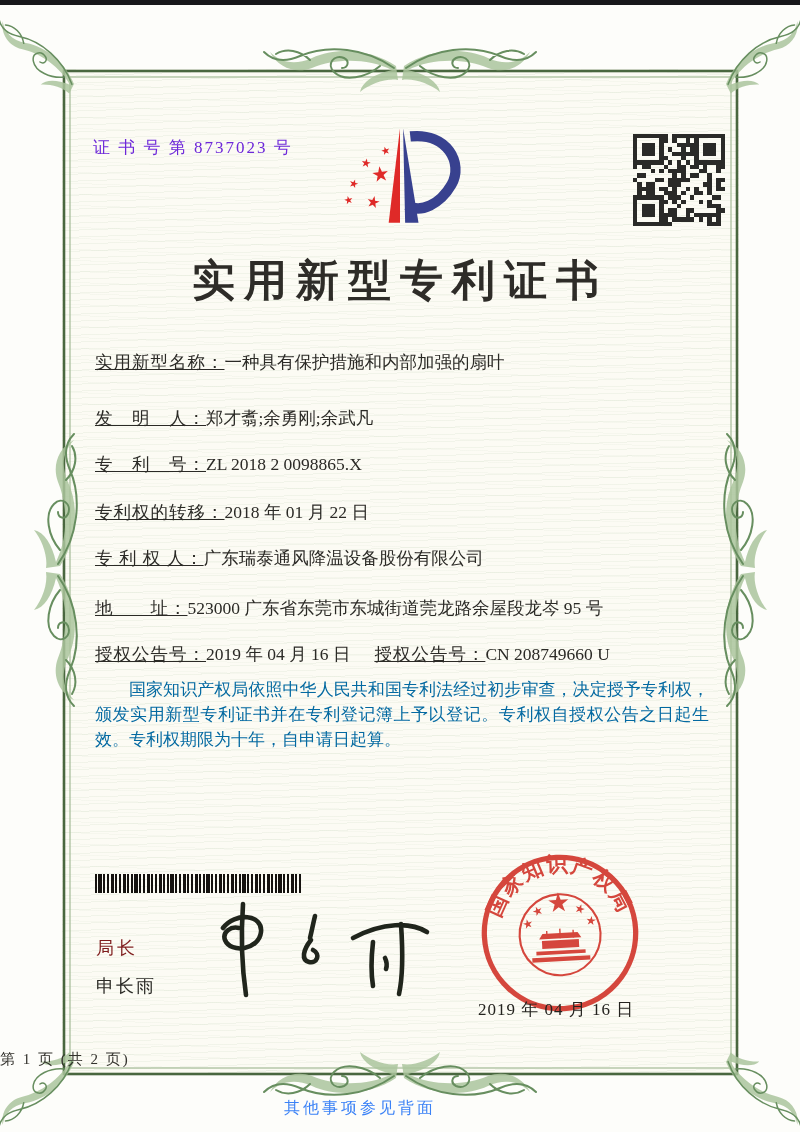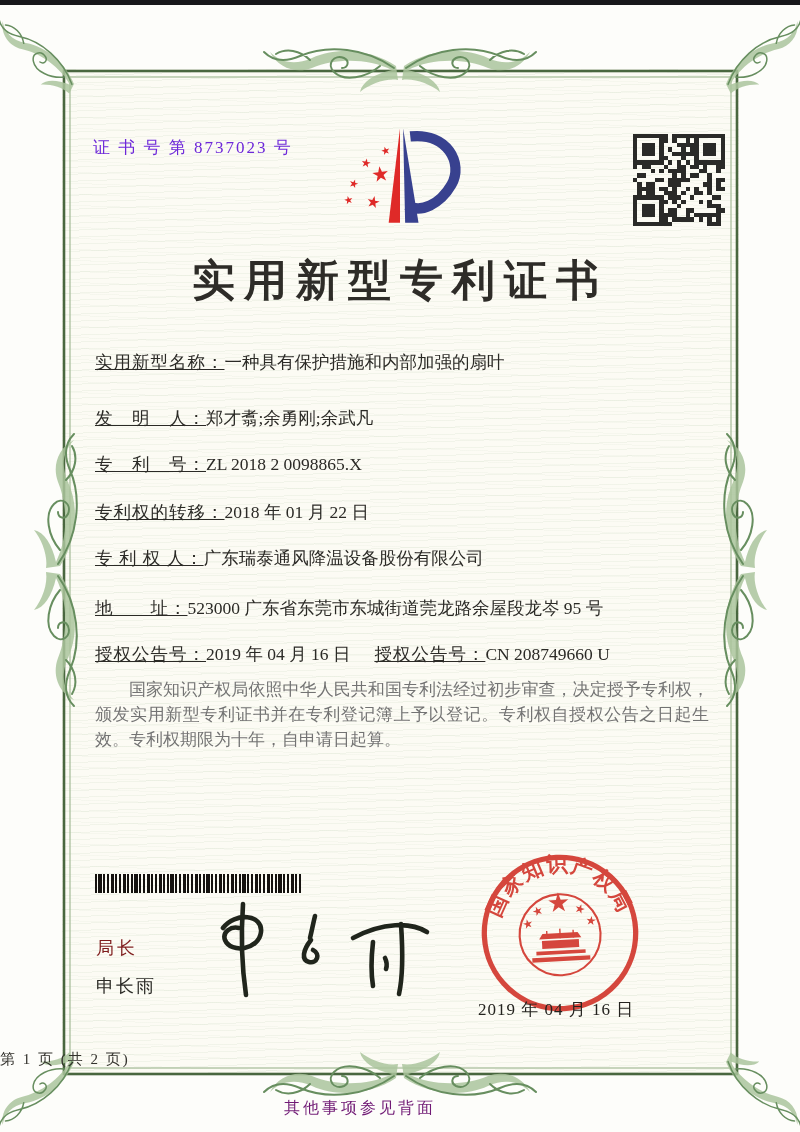--- a/index.html
+++ b/index.html
@@ -30,40 +30,40 @@
   }
 
   .fields{position:absolute;left:0;top:0;width:800px;}
   .row{position:absolute;left:95px;font-size:17.5px;white-space:nowrap;color:#2b2a26;}
   .row .lbl{letter-spacing:1px;text-decoration:underline;}
   .row.r1{top:350px;} .row.r2{top:406px;} .row.r3{top:452px;}
   .row.r4{top:500px;} .row.r5{top:546px;text-align:center;} .row.r6{top:596px;}
   .row.grant{top:642px;}
   .row.grant .pair2{margin-left:24px;}
 
-  .paras{position:absolute;left:95px;top:678px;width:614px;font-size:17px;line-height:24.8px;text-align:justify;color:#737373;}
+  .paras{position:absolute;left:95px;top:678px;width:614px;font-size:17px;line-height:24.8px;text-align:justify;color:#0369a1;}
   .paras p{margin:0;text-indent:2em;}
 
   .barcode{
     position:absolute;left:95px;top:874px;width:207px;height:19px;
     background:
       repeating-linear-gradient(90deg,#15120f 0 2px,rgba(0,0,0,0) 2px 4px),
       repeating-linear-gradient(90deg,#15120f 0 1px,rgba(0,0,0,0) 1px 6px),
       repeating-linear-gradient(90deg,rgba(0,0,0,0) 0 3px,#15120f 3px 4px,rgba(0,0,0,0) 4px 9px);
   }
 
   .officer-title{position:absolute;left:96px;top:936px;font-size:18px;letter-spacing:3px;color:#7f1d1d;}
   .officer-name{position:absolute;left:96px;top:974px;font-size:18px;letter-spacing:2px;color:#2b2a26;}
   .signature{position:absolute;left:215px;top:898px;width:220px;height:102px;}
 
   .seal{position:absolute;left:472px;top:845px;width:176px;height:176px;opacity:0.92;}
   .seal-date{position:absolute;left:478px;top:998px;font-size:17px;color:#24231f;letter-spacing:1px;}
 
   .page-num{position:absolute;left:0;top:1050px;width:800px;font-size:15px;letter-spacing:2px;color:#33322d;}
-  .footer-note{position:absolute;left:0;top:1098px;width:720px;text-align:center;font-size:16px;letter-spacing:3px;color:#701a75;}
+  .footer-note{position:absolute;left:0;top:1098px;width:720px;text-align:center;font-size:16px;letter-spacing:3px;color:#3b82f6;}
 </style>
 </head>
 <body>
 
 <div>
 
   <div class="scan-strip"></div>
   <div class="paper-texture"></div>
 
   <svg class="frame" viewBox="0 0 800 1132" aria-hidden="true">

